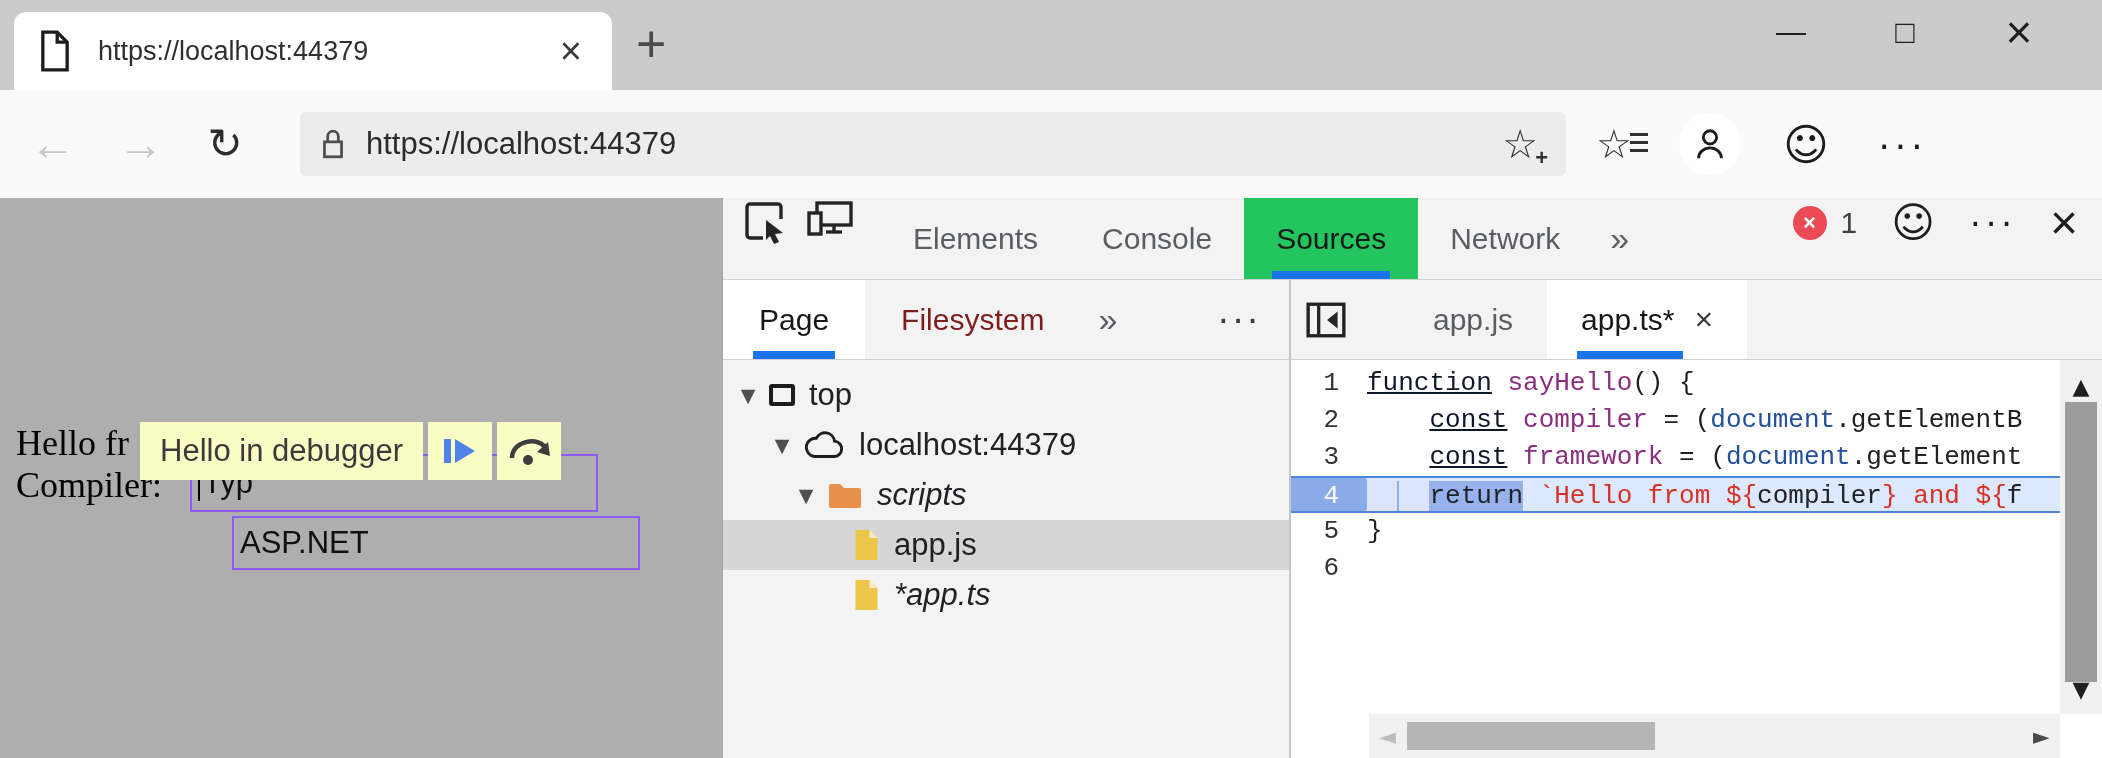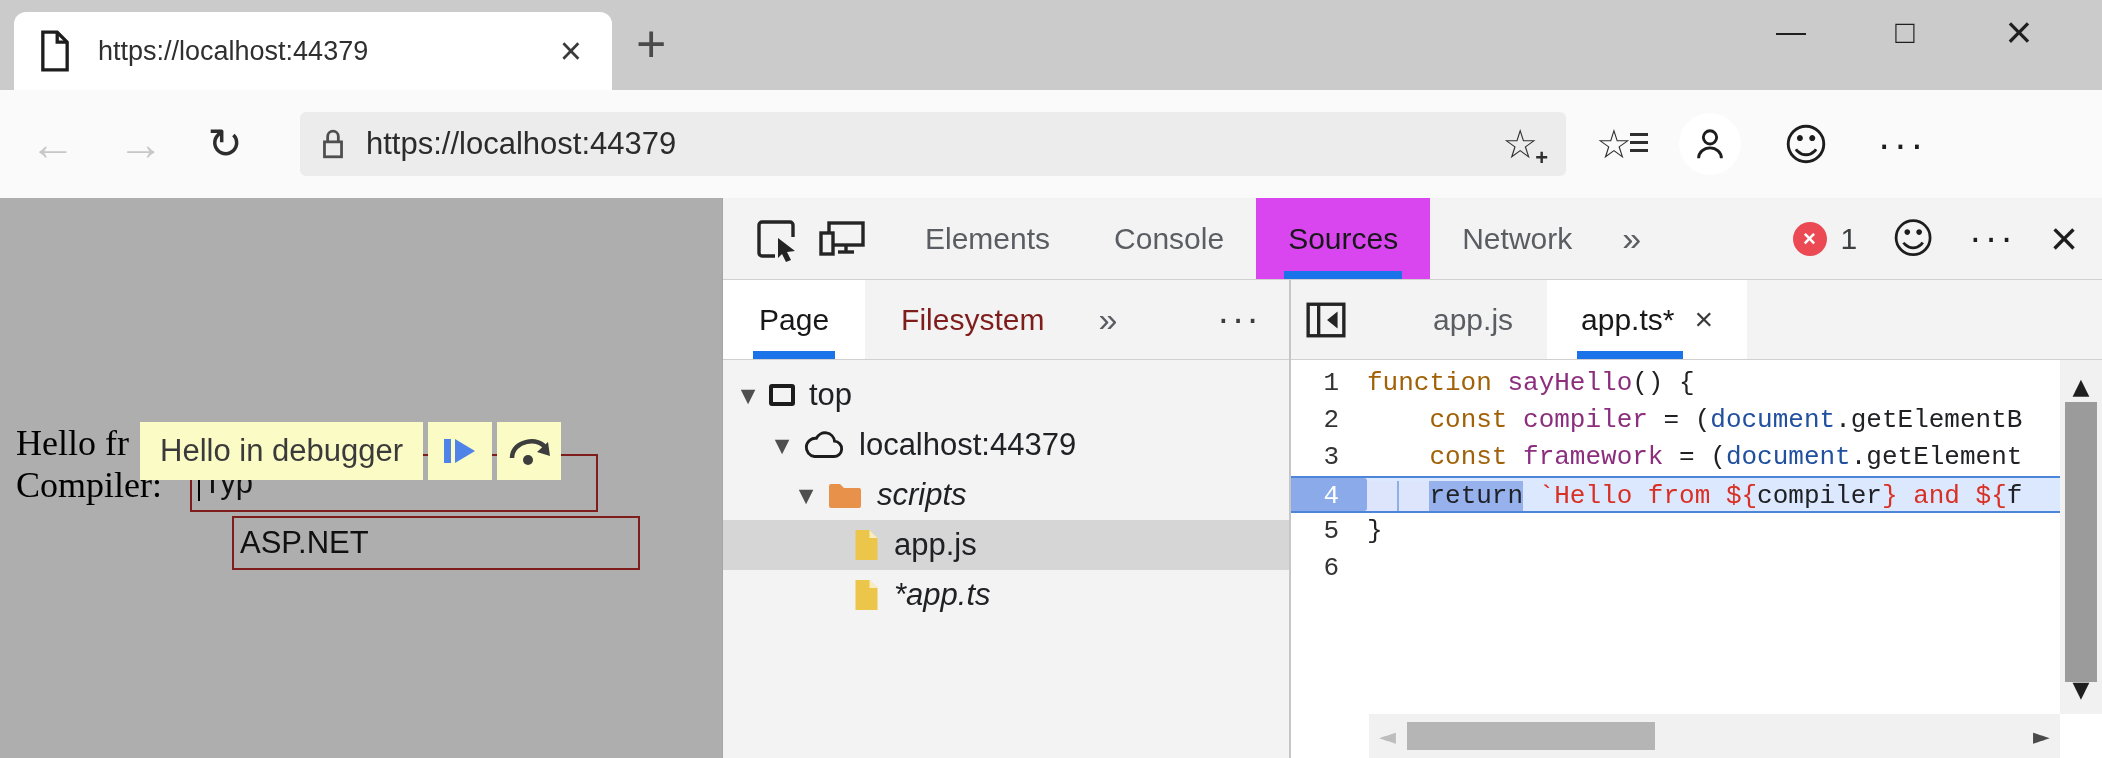--- a/index.html
+++ b/index.html
@@ -42,45 +42,45 @@
 
   
   .content { flex:1; display:flex; min-height:0; }
 
   
   .page { width:722px; flex:none; background:#aeaeae; position:relative;
     font-family:"Liberation Serif", serif; color:#000; }
   .page-heading { position:absolute; left:16px; top:224px; font-size:36px; white-space:nowrap; }
   .field-label { position:absolute; left:16px; font-size:36px; }
   .lbl-compiler { top:266px; } .lbl-framework { top:328px; }
-  .page-input { position:absolute; background:transparent; border:2px solid #7f1d1d;
+  .page-input { position:absolute; background:transparent; border:2px solid #8b5cf6;
     font-family:"Liberation Sans", sans-serif; font-size:31px; color:#101010;
     display:flex; align-items:center; padding:0 6px; }
   .input-compiler { left:190px; top:256px; width:408px; height:58px; }
   .input-framework { left:232px; top:318px; width:408px; height:54px; }
   .caret { width:2px; height:36px; background:#000; margin-right:3px; flex:none; }
 
   .paused-banner { position:absolute; left:140px; top:224px; height:58px; display:flex;
     font-family:"Liberation Sans", sans-serif; }
   .banner-seg { background:#fbfbc6; display:flex; align-items:center; justify-content:center; }
   .banner-text { padding:0 20px; font-size:31px; color:#3a3a3a; white-space:nowrap; }
   .banner-btn { width:64px; margin-left:5px; }
   .resume-svg { width:40px; height:32px; }
   .stepover-svg { width:44px; height:34px; }
 
   
   .devtools { flex:1; min-width:0; background:#fff; border-left:1px solid #a5a5a5;
     display:flex; flex-direction:column; color:#202124; }
   .dt-toolbar { height:82px; flex:none; background:#f3f3f3; border-bottom:1px solid #d0d0d0;
-    display:flex; align-items:center;padding-left:12px; }
+    display:flex; align-items:flex-start; }
   .tool-icon { margin-left:18px; display:flex; align-items:center; }
   .inspect-svg { width:46px; height:46px; } .device-svg { width:50px; height:42px; }
   .dt-tabs { display:flex; height:100%; margin-left:26px; }
   .dt-tab { padding:0 32px; display:flex; align-items:center; font-size:30px; color:#5a5e63; position:relative; }
-  .dt-tab.active { background:#d946ef; color:#18181a; }
+  .dt-tab.active { background:#22c55e; color:#18181a; }
   .dt-tab.active::after { content:""; position:absolute; left:28px; right:28px; bottom:0; height:8px; background:#1a73e8; }
   .chev { display:flex; align-items:center; font-size:34px; color:#5a5e63; padding:0 18px; }
   .dt-right { margin-left:auto; display:flex; align-items:center; padding-right:24px; }
   .err-badge { width:34px; height:34px; border-radius:50%; background:#eb4a54; color:#fff;
     font-size:22px; display:flex; align-items:center; justify-content:center; font-weight:bold; }
   .err-count { font-size:30px; color:#3c4043; margin-left:14px; }
   .dt-smiley { font-family:"DejaVu Sans",sans-serif; font-size:42px; color:#1d1d1d; margin-left:34px; }
   .dt-dots { font-size:38px; color:#1d1d1d; letter-spacing:3px; margin-left:34px; }
   .dt-close { font-size:48px; color:#1d1d1d; margin-left:34px; line-height:1; }
 
@@ -119,21 +119,21 @@
   .ed-tab.active { background:#fff; color:#18181a; }
   .ed-tab.active::after { content:""; position:absolute; left:30px; right:64px; bottom:0; height:8px; background:#1a73e8; }
   .ed-tab-close { font-size:32px; color:#3a3a3a; margin-left:20px; }
 
   .code-wrap { flex:1; position:relative; background:#fff; overflow:hidden;
     font-family:"Liberation Mono", monospace; font-size:26px; line-height:37px; }
   .code-area { position:absolute; left:0; top:5px; right:42px; }
   .code-row { display:flex; height:37px; white-space:pre; }
   .gutter-cell { width:76px; flex:none; text-align:right; padding-right:28px; color:#333; }
   .line-content { flex:1; overflow:hidden; }
-  .tok-kw { color:#a16207; } .tok-def { color:#8c2e7e; } .tok-dom { color:#21509f; }
+  .tok-kw { color:#0f172a;text-decoration:underline; } .tok-def { color:#8c2e7e; } .tok-dom { color:#21509f; }
   .tok-str { color:#d93025; } .tok-pl { color:#202124; }
   .code-row.paused { background:#dce8fd; border-top:2px solid #4d86d8; border-bottom:2px solid #4d86d8; }
   .code-row.paused .gutter-cell { background:#8aaaea; color:#fff; border-radius:0 3px 3px 0; }
   .tok-ws { background-color:#dce5fb;
     background-image:linear-gradient(#8fb0e6,#8fb0e6); background-size:2px 100%;
     background-position:30px 0; background-repeat:no-repeat; }
   .tok-ret { background:#96b1ec; color:#1e2126; }
 
   
   .vscroll { position:absolute; top:0; right:0; bottom:44px; width:42px; background:#f1f1f1; }

